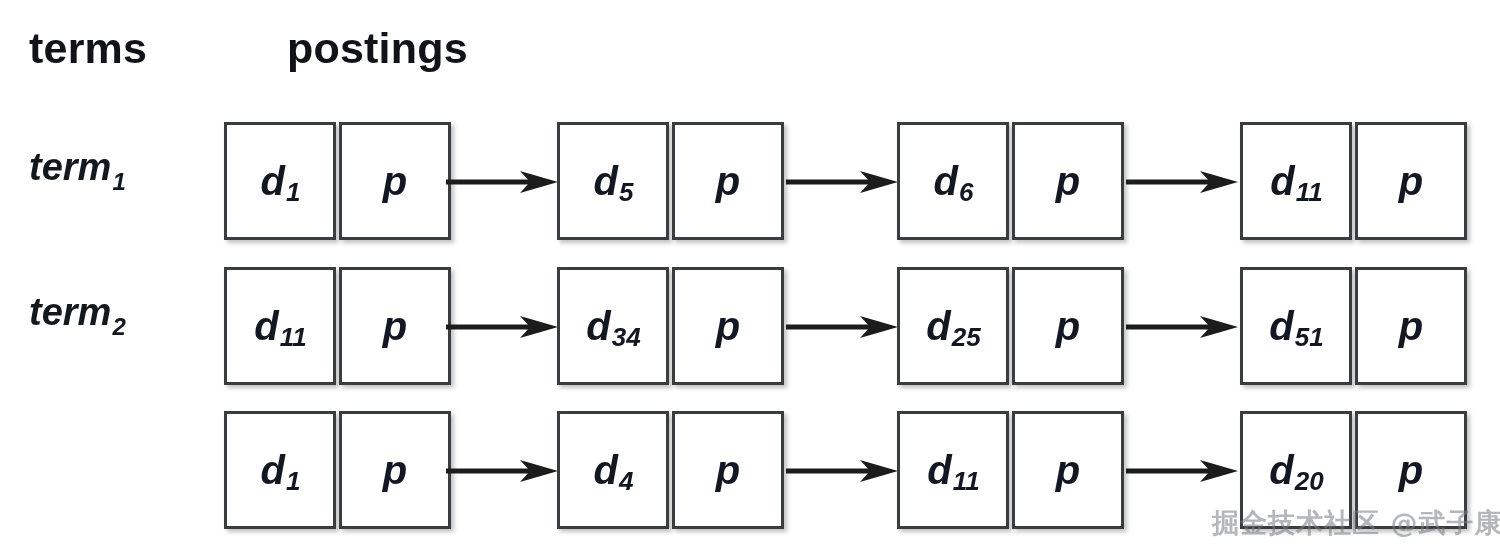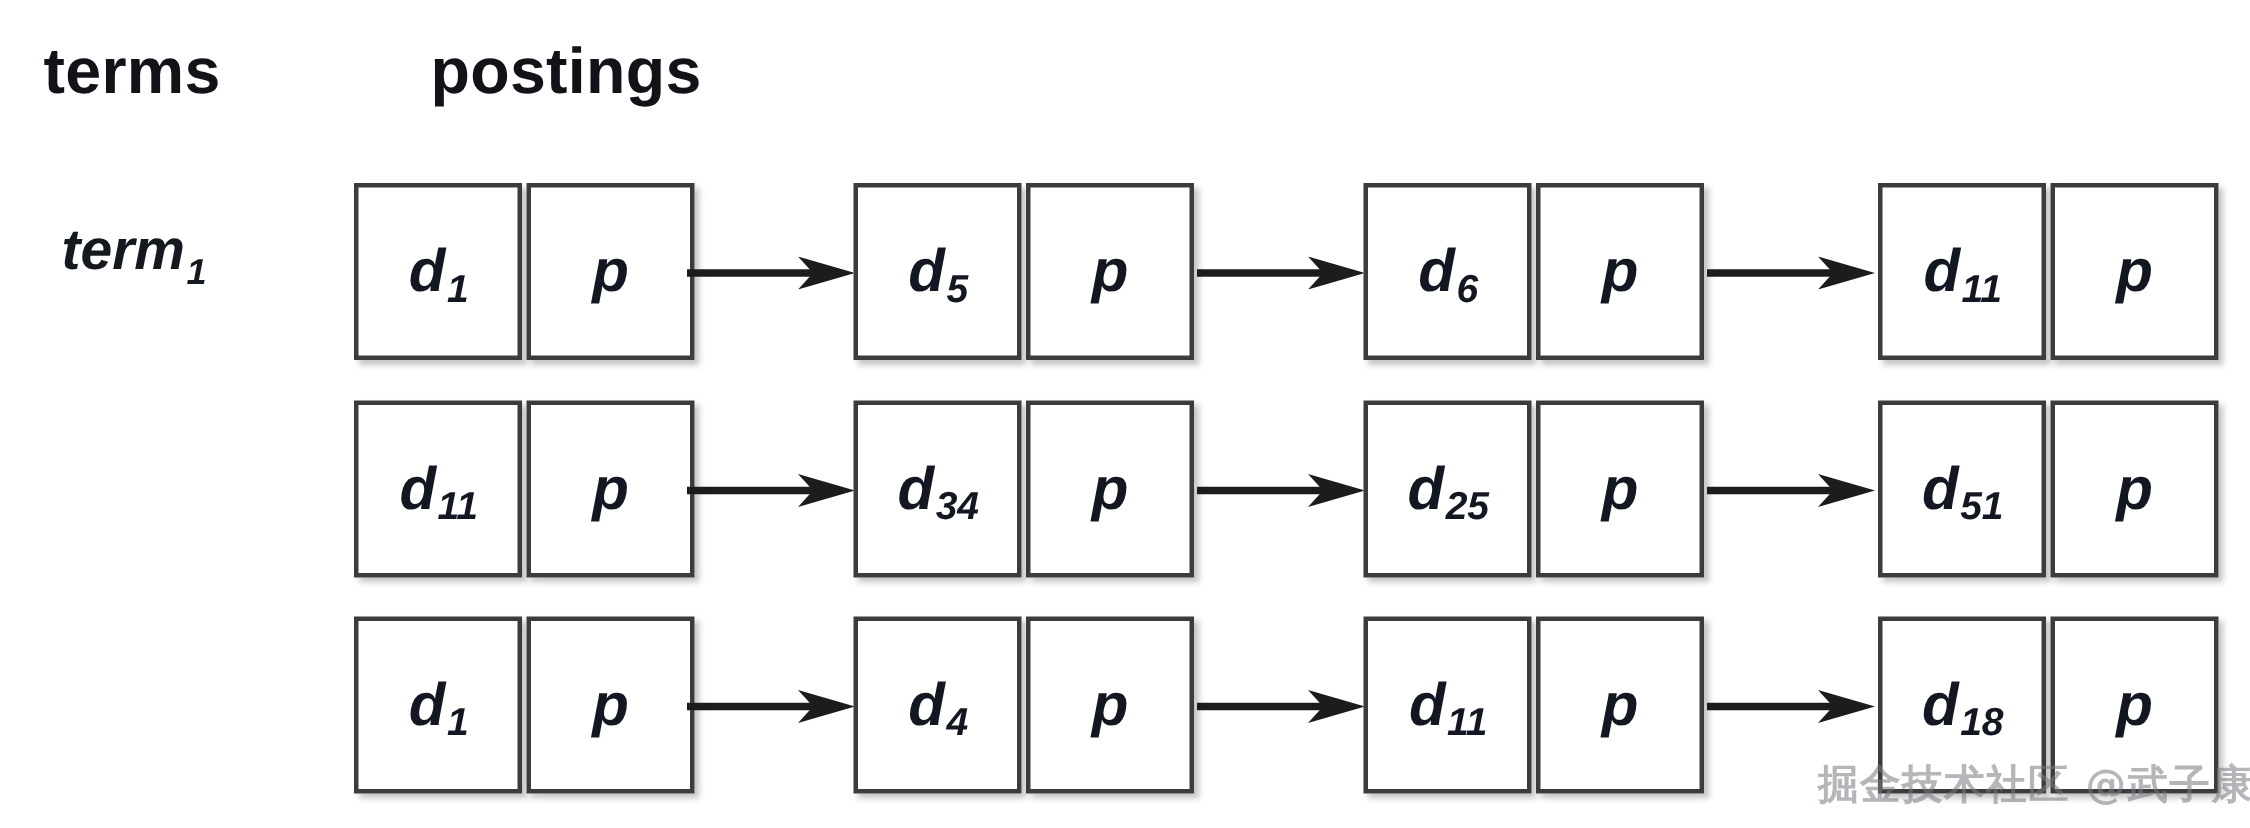--- a/index.html
+++ b/index.html
@@ -27,21 +27,21 @@
     color: #111318;
     letter-spacing: 0.2px;
     white-space: nowrap;
   }
   #hdr-terms    { left: 29px;  top: 24px; }
   #hdr-postings { left: 287px; top: 24px; }
 
   
   .posting-row {
     position: absolute;
-    left: 12px;
+    left: 0;
     width: 1380px;
     height: 120px;
   }
   .row-0 { top: 122px; }
   .row-1 { top: 267px; }
   .row-2 { top: 411px; }
 
   
   .term-label {
     position: absolute;
@@ -193,20 +193,23 @@
       <div class="cell">
         <span>d</span>
           <span class="sub">11</span>
       </div>
       <div class="cell">p</div>
     </div>
   </div>
 
   <div class="posting-row row-1">
 
+    <div class="term-label">
+      <span>term</span><span class="sub">2</span>
+    </div>
 
     <div class="pair pair-0">
       <div class="cell">
         <span>d</span>
           <span class="sub">11</span>
       </div>
       <div class="cell">p</div>
     </div>
 
     <div class="arrow arrow-0">
@@ -299,21 +302,21 @@
     <div class="arrow arrow-2">
       <svg width="112" height="22" viewBox="0 0 112 22">
         <line x1="0" y1="11" x2="86" y2="11" stroke="#1c1c1c" stroke-width="5"></line>
         <polygon points="74,0 112,11 74,22 84,11" fill="#1c1c1c"></polygon>
       </svg>
     </div>
 
     <div class="pair pair-3">
       <div class="cell">
         <span>d</span>
-          <span class="sub">18</span>
+          <span class="sub">20</span>
       </div>
       <div class="cell">p</div>
     </div>
   </div>
 
   <div id="watermark">掘金技术社区 @武子康</div>
 
 </div>
 
 </body></html>

